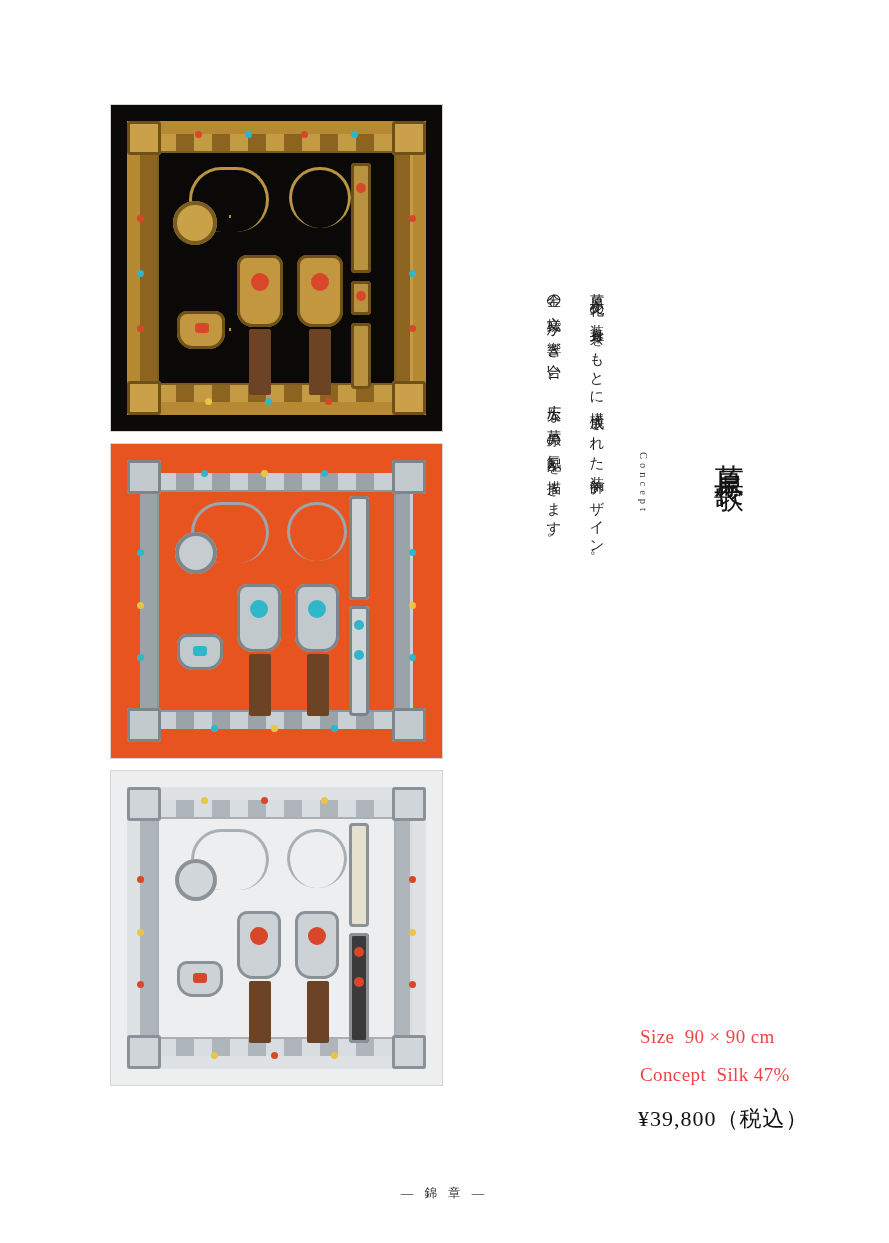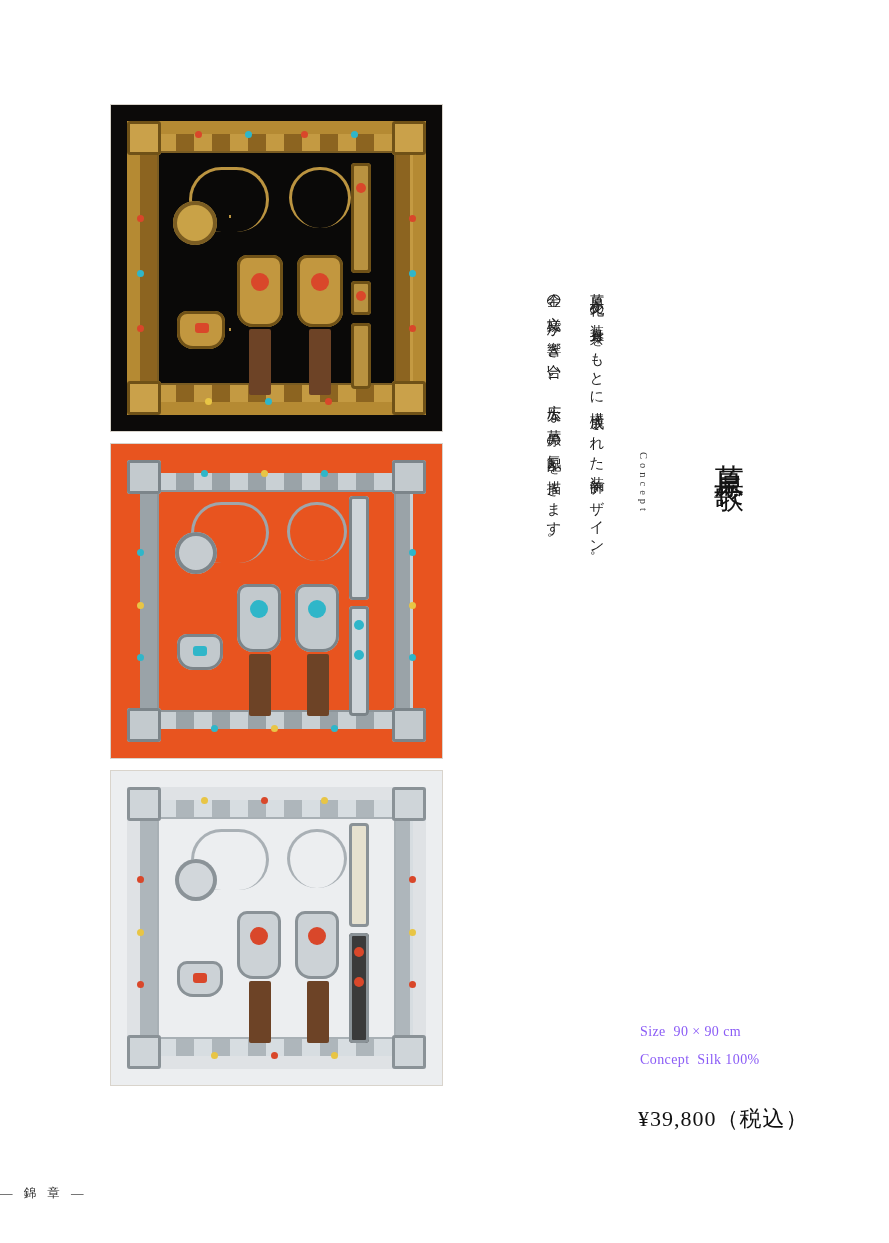--- a/index.html
+++ b/index.html
@@ -195,41 +195,41 @@
     letter-spacing: 3px;
     color: #1d1d1d;
     height: 470px;
   }
 
   .specs {
     position: absolute;
     left: 640px;
     top: 1018px;
     font-family: "Liberation Serif", serif;
-    font-size: 14px;
-    color: #8b5cf6;
+    font-size: 19px;
+    color: #ef4444;
     line-height: 2;
   }
   .specs .row { white-space: nowrap; letter-spacing: .4px; }
 
   .price {
     position: absolute;
     left: 638px;
     top: 1104px;
     font-family: "Liberation Serif", serif;
     font-size: 22px;
     letter-spacing: 1px;
     color: #111;
   }
 
   .footer {
     position: absolute;
     left: 0; right: 0;
     top: 1185px;
-    text-align: left;
+    text-align: center;
     font-family: "Liberation Serif", serif;
     font-size: 12.5px;
     letter-spacing: 4px;
     color: #2b2b2b;
   }
 </style>
 </head>
 <body>
 
 <div class="plates">
@@ -378,19 +378,19 @@
 <div class="concept-label">Concept</div>
 
 <div class="concept-body">草原文化の装身具をもとに構成された装飾デザイン。</div>
 <div class="concept-body" style="right:318px;">金の文様が響き合い、広大な草原の気配を描きます。</div>
 
 <div class="specs">
   <div class="row">
     <span>Size</span>&nbsp;&nbsp;<span>90 × 90 cm</span>
   </div>
   <div class="row">
-    <span>Concept</span>&nbsp;&nbsp;<span>Silk 100%</span>
+    <span>Concept</span>&nbsp;&nbsp;<span>Silk 47%</span>
   </div>
 </div>
 
 <div class="price">¥39,800（税込）</div>
 
 <div class="footer">— 錦 章 —</div>
 
 </body></html>

